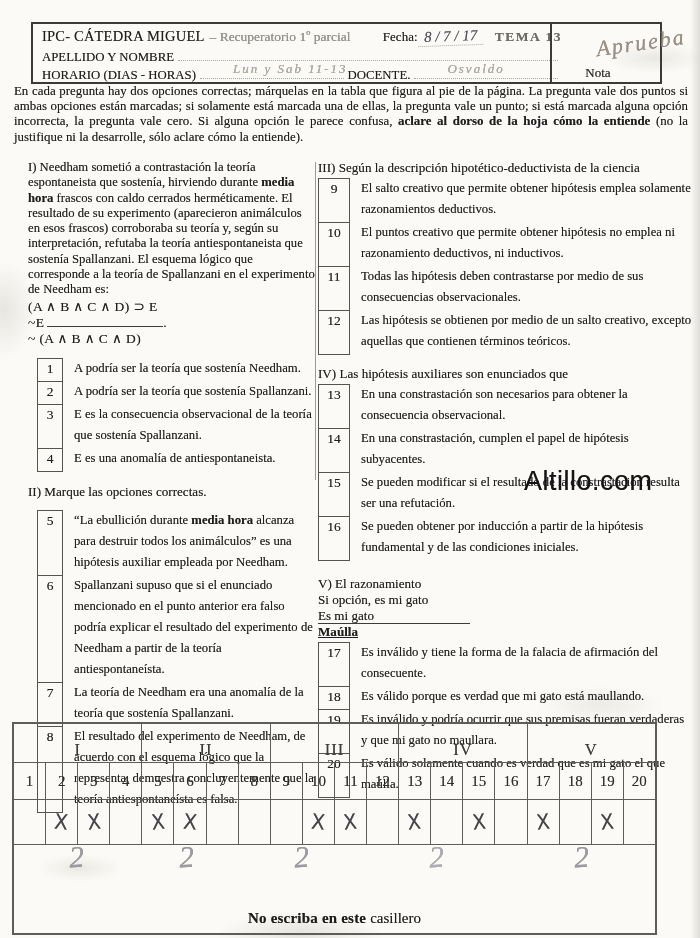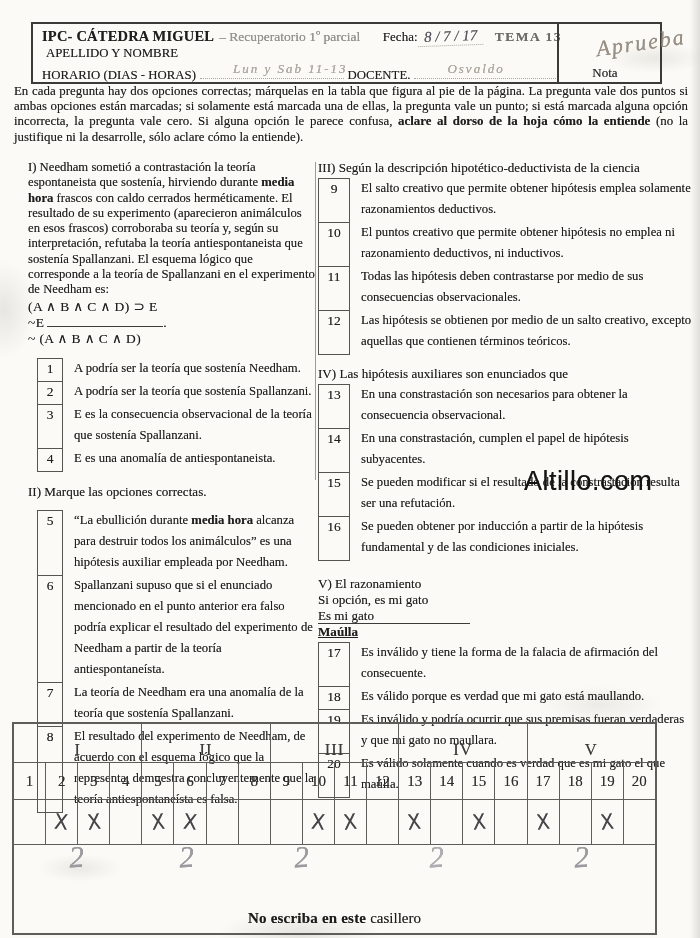--- a/index.html
+++ b/index.html
@@ -14,25 +14,25 @@
       radial-gradient(ellipse 120px 35px at 300px 935px, rgba(160,160,152,.25), transparent 70%),
       #fbfaf6;
     font-family:"Liberation Serif", serif;
     color:#1e1e1e;
     overflow:hidden;
   }
   .blur{text-shadow:0 0 .6px rgba(45,45,45,.55);}
 
   
   .header-box{position:absolute;left:31px;top:22px;width:627px;height:58px;border:2px solid #3a3a38;}
-  .nota-cell{position:absolute;right:9px;top:0;width:92px;height:100%;border-left:2px solid #3a3a38;}
+  .nota-cell{position:absolute;right:16px;top:0;width:92px;height:100%;border-left:2px solid #3a3a38;}
   .nota-label{position:absolute;bottom:1px;left:0;right:0;text-align:center;font-size:13px;color:#2a2a28;}
   .hrow{position:absolute;left:9px;right:98px;display:flex;align-items:baseline;}
-  .hrow1{top:4px;} .hrow2{top:22px;flex-direction:column;} .hrow3{top:40px;}
-  .course{font-weight:bold;font-size:14.5px;letter-spacing:.2px;}
+  .hrow1{top:4px;} .hrow2{top:22px;} .hrow3{top:40px;}
+  .course{font-weight:normal;font-size:14.5px;letter-spacing:.2px;}
   .examtype{font-size:13.5px;color:#96968e;margin-left:5px;white-space:nowrap;}
   .spacer{flex:1;}
   .fecha-label{font-size:13px;white-space:nowrap;}
   .fecha-value{font-style:italic;font-size:15px;color:#55525e;border-bottom:1.5px dotted #a9a9a1;padding:0 6px;white-space:nowrap;transform:rotate(-2deg);}
   .tema{font-weight:bold;font-size:13.5px;color:#6e6e68;letter-spacing:1.5px;margin-left:12px;white-space:nowrap;}
   .hlabel{font-size:12.8px;white-space:nowrap;}
   .leader{flex:1;border-bottom:1.5px dotted #a9a9a1;margin:0 4px;height:14px;position:relative;}
   .hand{position:absolute;left:26px;top:-3px;font-style:italic;font-size:13px;color:#b5aea3;white-space:nowrap;letter-spacing:2px;margin-left:7px;}
   .aprueba{position:absolute;left:596px;top:30px;font-size:22px;font-style:italic;color:#9b9083;transform:rotate(-8deg);letter-spacing:2px;white-space:nowrap;}
 

